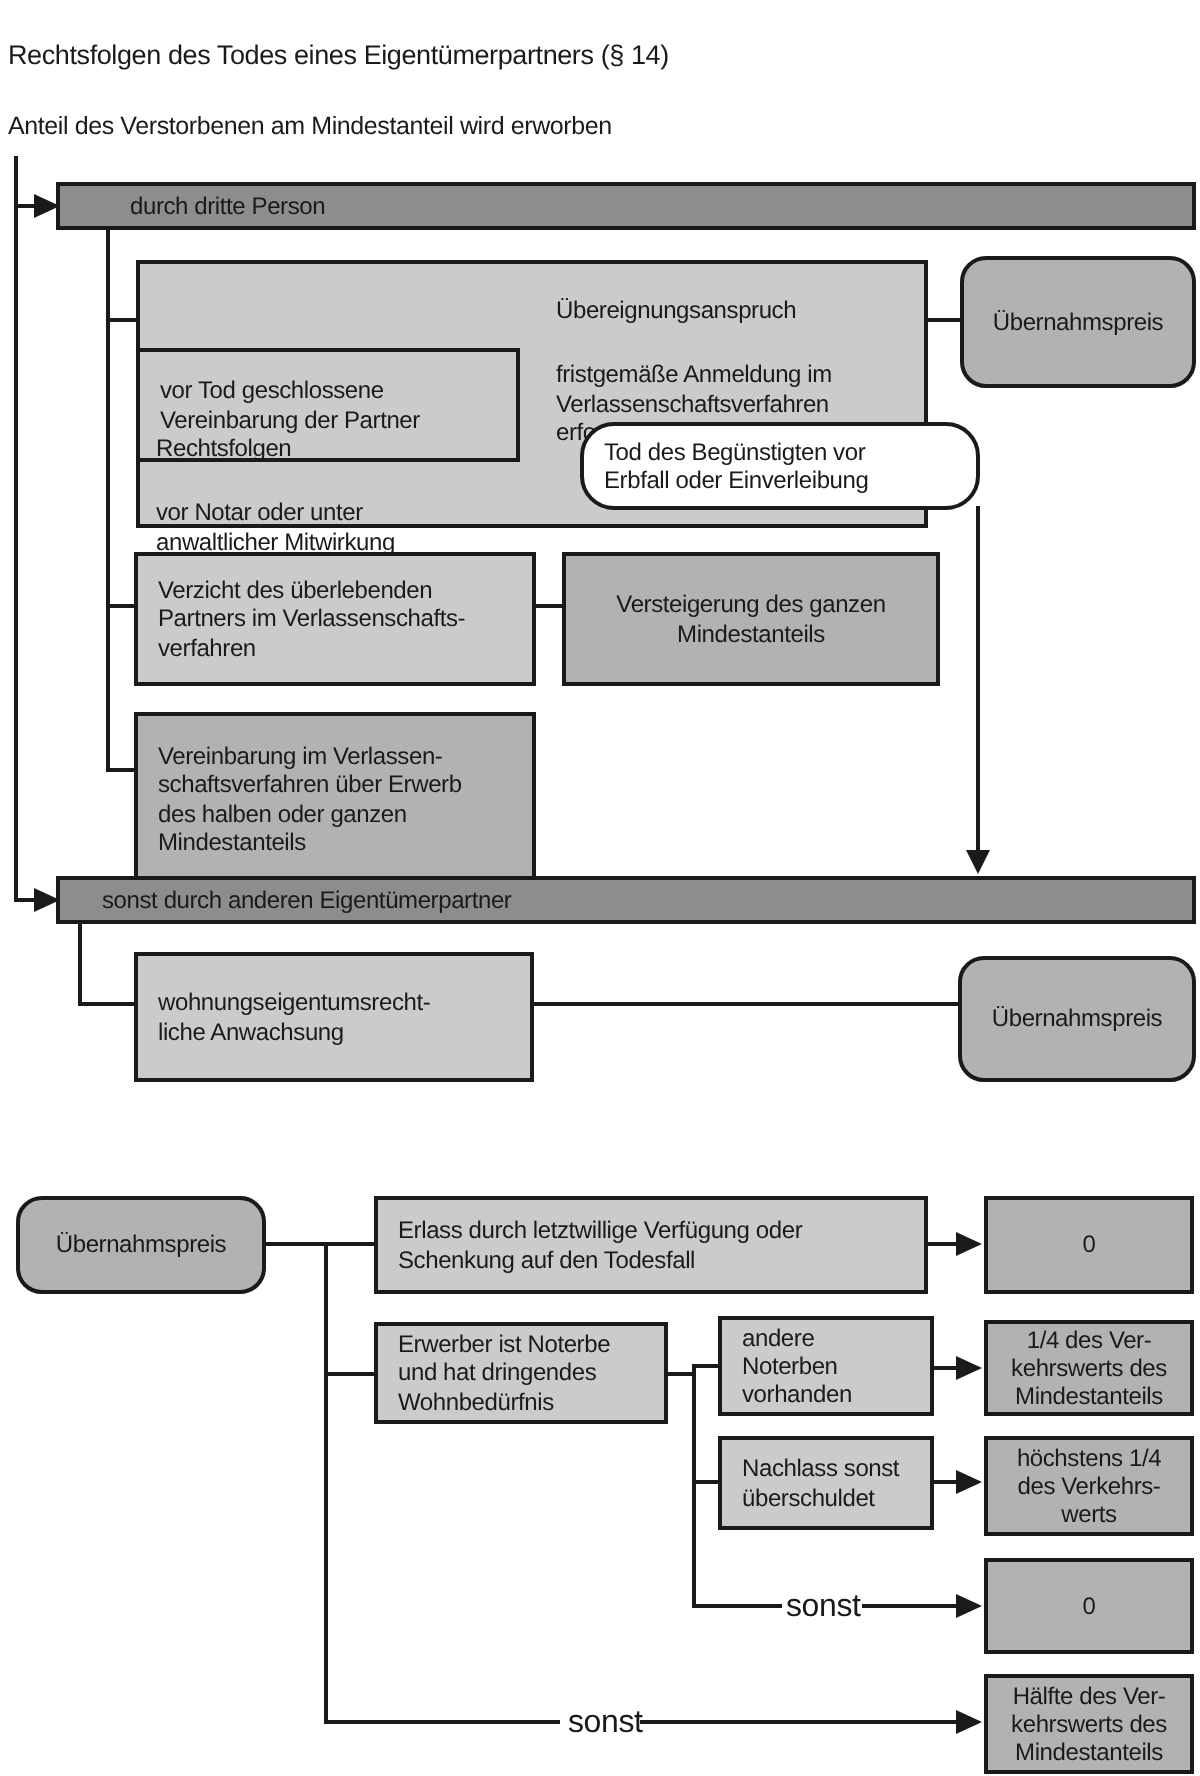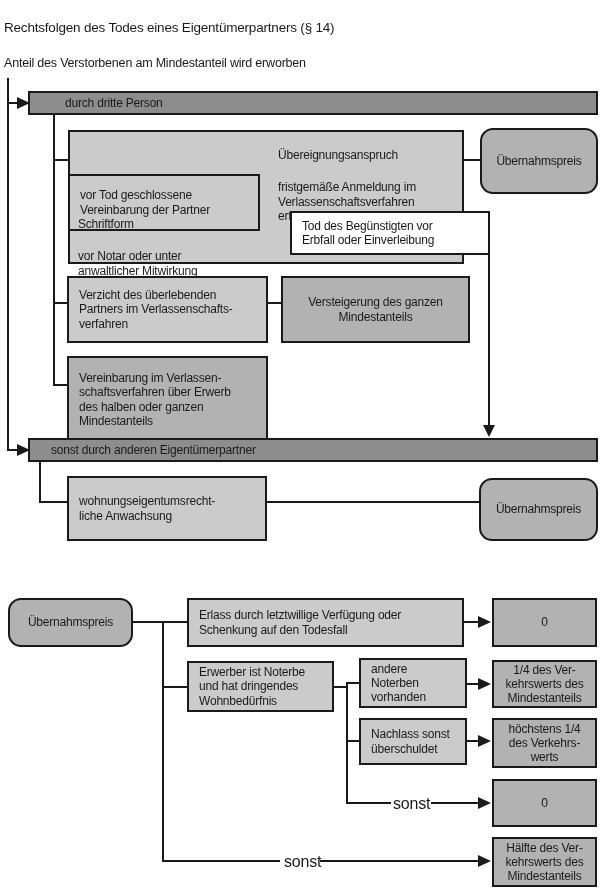--- a/index.html
+++ b/index.html
@@ -53,35 +53,35 @@
 
   <div class="bar barfill" style="top:91px;padding-left:35px;">durch dritte Person</div>
 
   <div class="v" style="left:53px;top:113px;height:273px;"></div>
   <div class="h" style="left:53px;top:159px;width:15px;"></div>
 
   <div class="box light" style="left:68px;top:130px;width:396px;height:134px;"></div>
   <div class="box light padl" style="left:68px;top:130px;width:192px;height:57px;margin-top:44px;">vor Tod geschlossene
 Vereinbarung der Partner</div>
   <div class="txt" style="left:78px;top:203px;width:180px;">
-    <span class="head">Schriftform</span>
+    <span class="head">Rechtsfolgen</span>
     <span>vor Notar oder unter
 anwaltlicher Mitwirkung</span>
   </div>
   <div class="txt" style="left:278px;top:134px;width:184px;">
     <span class="head">Übereignungsanspruch</span>
     <span>fristgemäße Anmeldung im
 Verlassenschaftsverfahren
 erforderlich</span>
   </div>
 
   <div class="h" style="left:464px;top:159px;width:16px;"></div>
   <div class="box med rounded center" style="left:480px;top:128px;width:118px;height:66px;">Übernahmspreis</div>
 
-  <div class="box white padl" style="left:290px;top:211px;width:200px;height:44px;">Tod des Begünstigten vor
+  <div class="box white padl" style="left:290px;top:211px;width:200px;height:44px;border-radius:17px;">Tod des Begünstigten vor
 Erbfall oder Einverleibung</div>
   <div class="v" style="left:488px;top:253px;height:173px;"></div>
   <div class="ah-d" style="left:483px;top:425px;"></div>
 
   <div class="h" style="left:53px;top:302px;width:14px;"></div>
   <div class="box light padl" style="left:67px;top:276px;width:201px;height:67px;">Verzicht des überlebenden
 Partners im Verlassenschafts-
 verfahren</div>
   <div class="h" style="left:266px;top:302px;width:15px;"></div>
   <div class="box med center" style="left:281px;top:276px;width:189px;height:67px;">Versteigerung des ganzen

